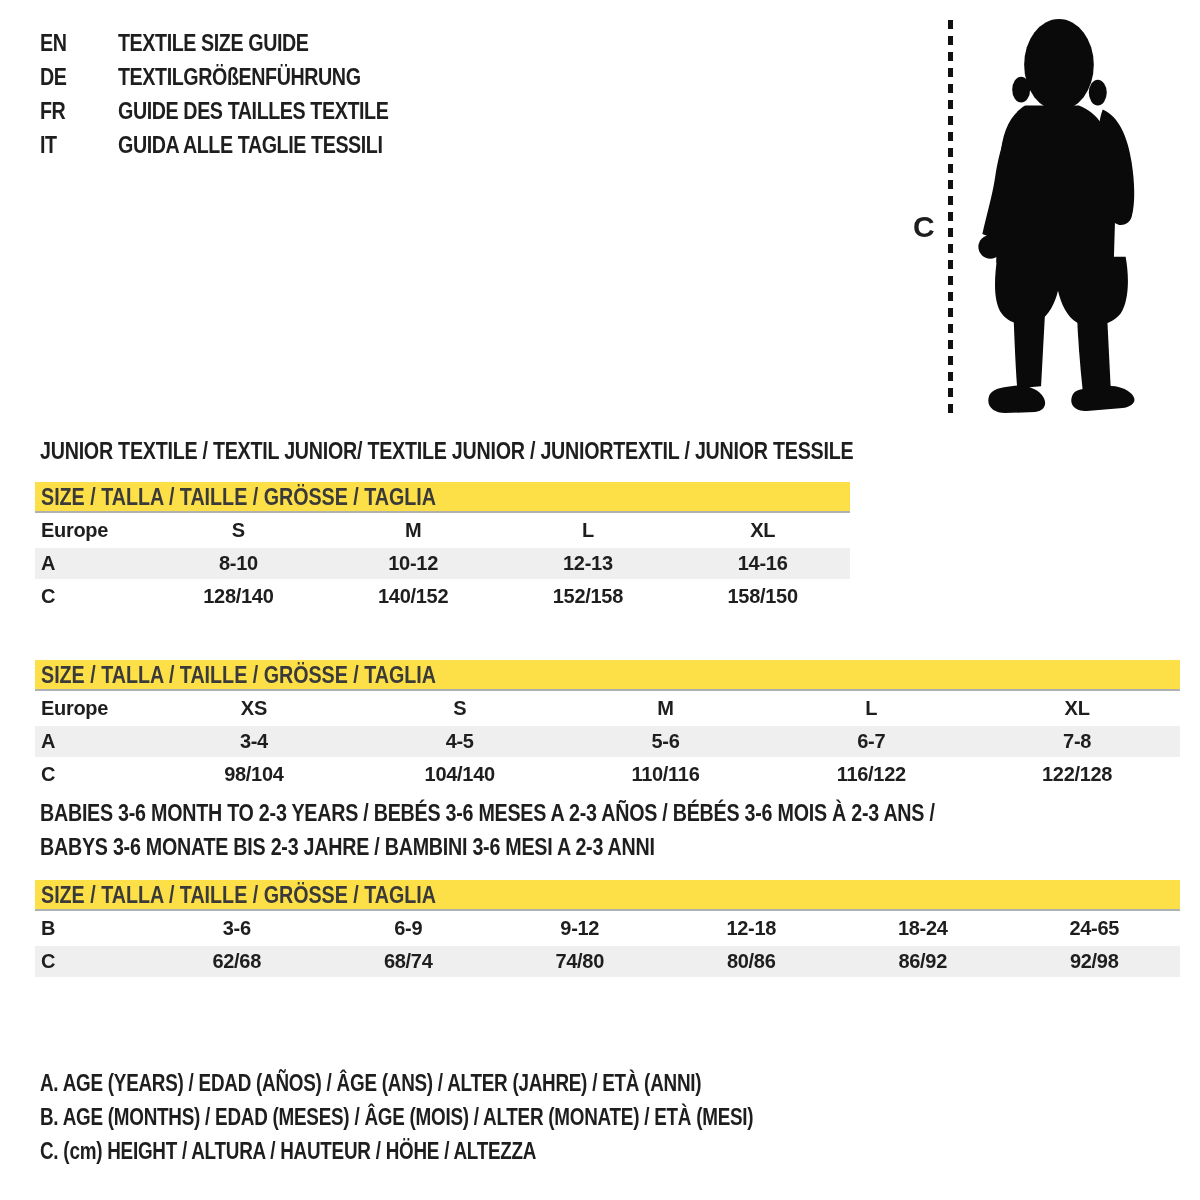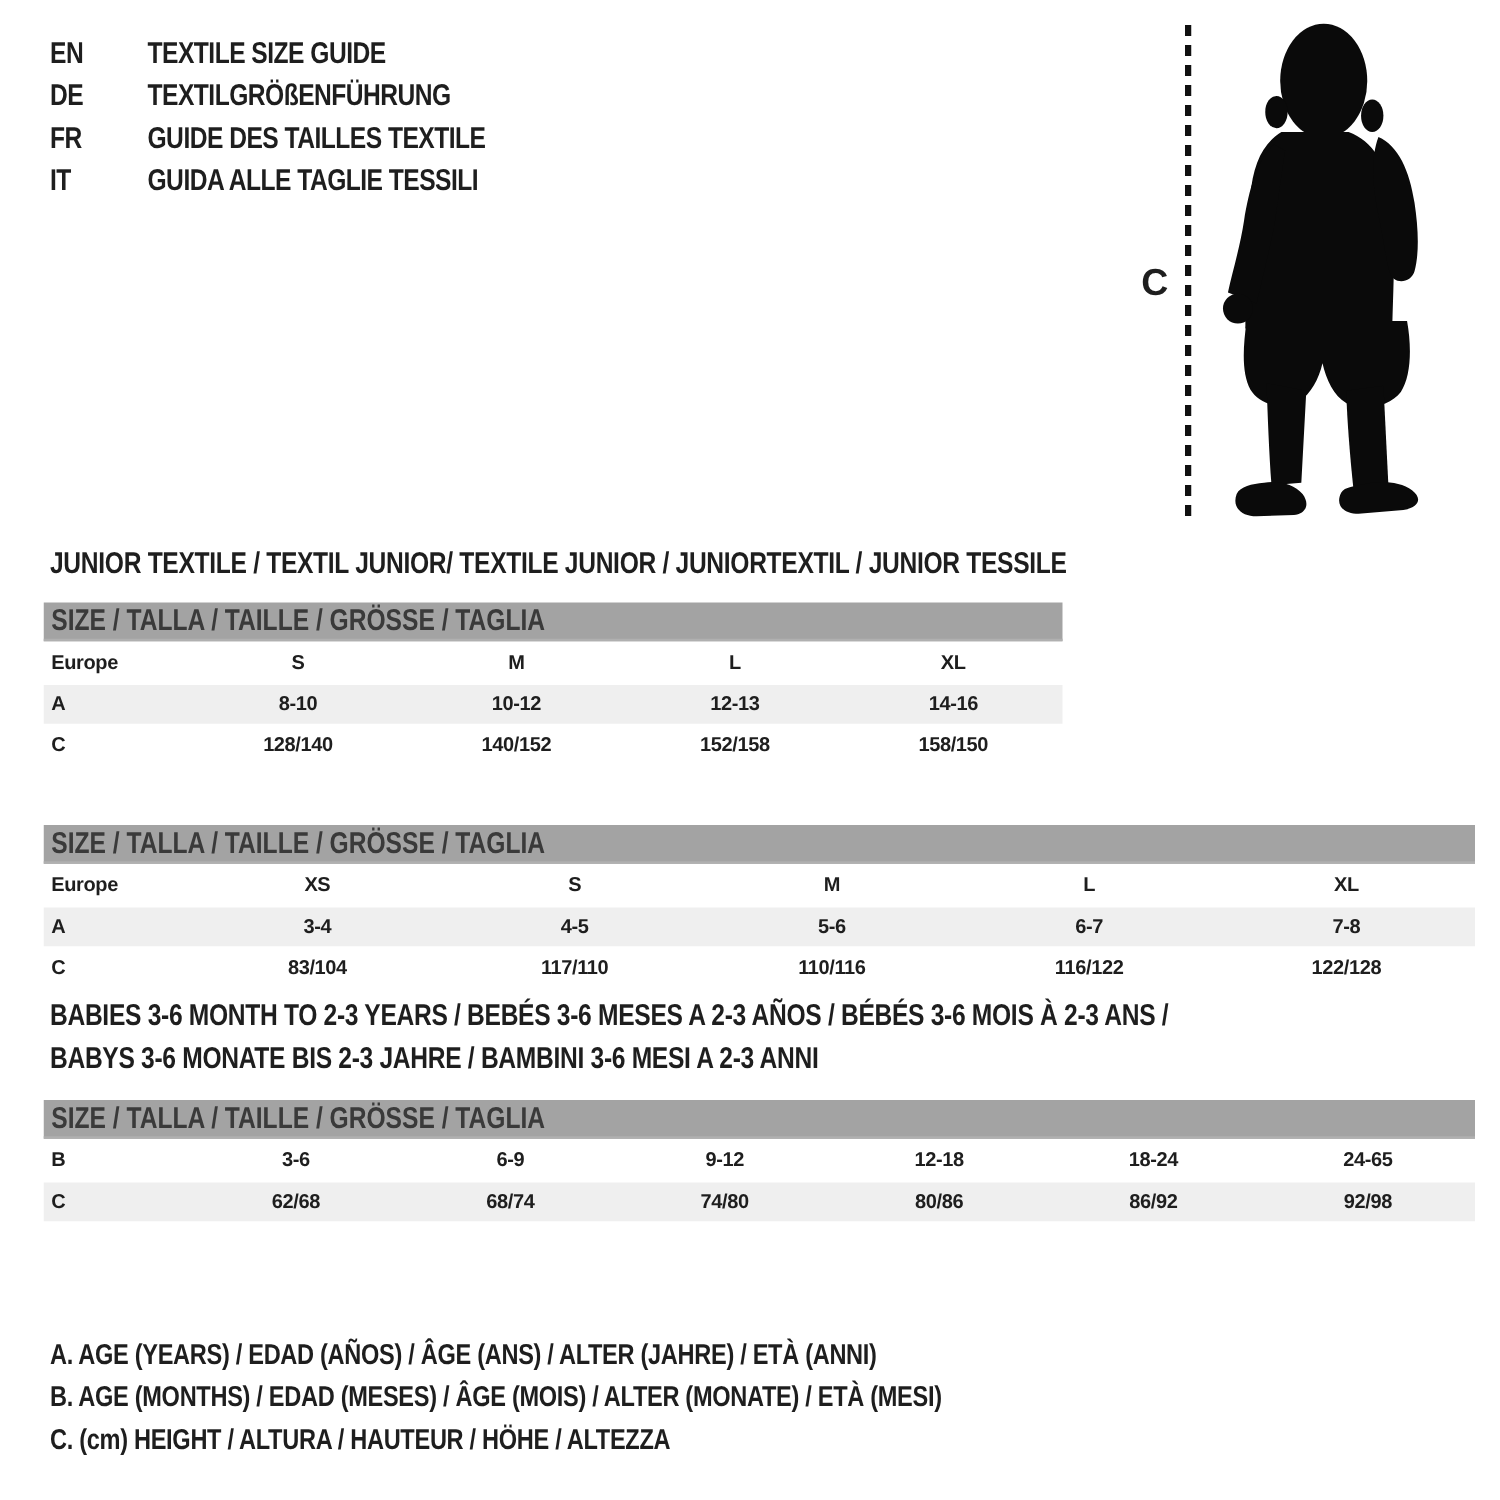--- a/index.html
+++ b/index.html
@@ -32,25 +32,25 @@
   .sec-title { margin-left:5px; font-size:24px; letter-spacing:-0.3px; }
   .sec-title .line { line-height:34px; height:34px; }
   .sec-junior .sec-title .line, .sec-children .sec-title .line { line-height:30px; height:30px; }
   .sec-title .sub { font-size:17px; vertical-align:-4px; }
 
   .size-table { margin-top:16px; }
   .sec-junior .size-table { width:815px; }
   .sec-children .size-table, .sec-babies .size-table { width:1145px; }
 
   .bar {
-    height:29px; line-height:29px; background:#a3a3a3;
+    height:29px; line-height:29px; background:#fde047;
     border-bottom:2px solid #b0b0b0; padding-left:6px;
     font-size:24px; color:#3a3a3a;
   }
-  .trow { display:flex; height:31px; line-height:31px; margin-top:2px; font-size:16px; letter-spacing:-0.3px;justify-content:center; }
+  .trow { display:flex; height:31px; line-height:31px; margin-top:2px; font-size:20px; letter-spacing:-0.3px;justify-content:center; }
   .trow.shaded { background:#efefef; }
   .cell { flex:1; text-align:center; }
   .cell.label { flex:none; width:110px; padding-left:6px; text-align:left; }
 
   
   .legend { position:absolute; left:40px; top:1066px; }
   .legend .line { height:34px; line-height:34px; font-size:23px; letter-spacing:-0.3px; }
 </style>
 </head>
 <body>
@@ -132,22 +132,22 @@
           <div class="trow shaded">
             <div class="cell label">A</div>
             <div class="cell">3-4</div>
             <div class="cell">4-5</div>
             <div class="cell">5-6</div>
             <div class="cell">6-7</div>
             <div class="cell">7-8</div>
           </div>
           <div class="trow">
             <div class="cell label">C</div>
-            <div class="cell">83/104</div>
-            <div class="cell">117/110</div>
+            <div class="cell">98/104</div>
+            <div class="cell">104/140</div>
             <div class="cell">110/116</div>
             <div class="cell">116/122</div>
             <div class="cell">122/128</div>
           </div>
         </div>
     </div>
   </div>
 
   <div class="section sec-babies">
     <div class="sec-title">

